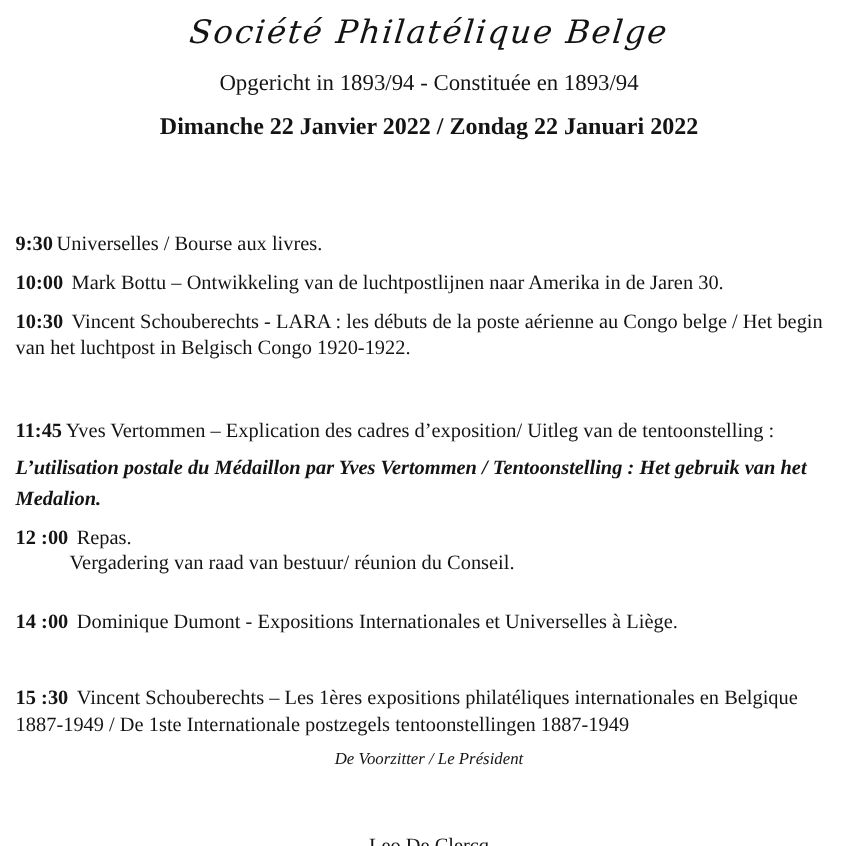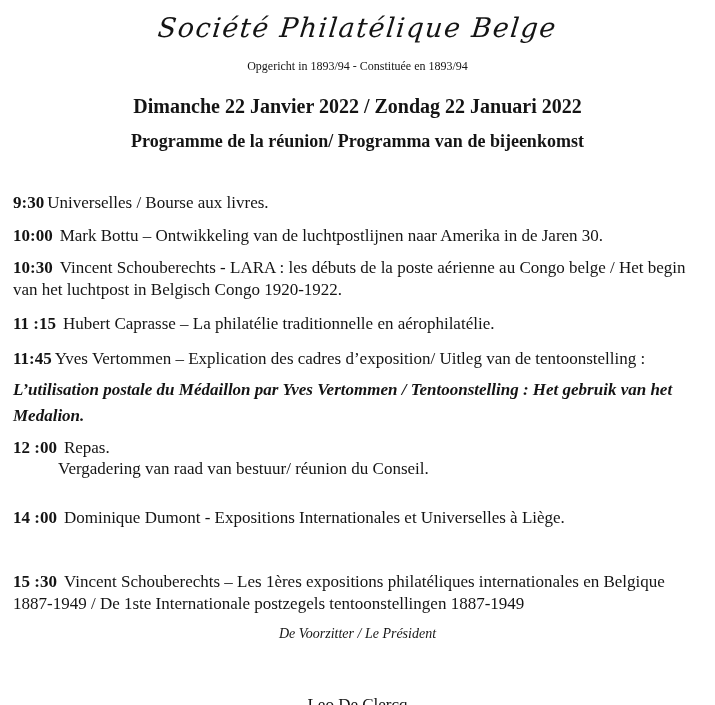--- a/index.html
+++ b/index.html
@@ -16,21 +16,21 @@
     text-align:center;
   }
   .doc-title {
     top:12px;
     font-family:"DejaVu Serif", serif;
     font-style:italic;
     font-size:27px;
     letter-spacing:1.5px;
     transform:skewX(-6deg);
   }
-  .subtitle { top:59px; font-size:12px; }
+  .subtitle { top:59px; font-size:19px; }
   .date-line { top:95px; font-size:20px; font-weight:bold; }
   .program-line { top:131px; font-size:18px; font-weight:bold; }
 
   .prog {
     position:absolute; left:13px; width:692px;
     font-size:17px; line-height:22px;
   }
   .time { font-weight:bold; margin-right:7px; white-space:pre; }
   .tight .time { margin-right:3px; }
 
@@ -54,29 +54,27 @@
   .sig-name  { top:695px; font-size:17px; }
 </style>
 </head>
 <body>
 
 <div class="page">
 
   <div class="center doc-title">Société Philatélique Belge</div>
   <div class="center subtitle">Opgericht in 1893/94  - Constituée en 1893/94</div>
   <div class="center date-line">Dimanche 22 Janvier 2022 /  Zondag 22 Januari 2022</div>
-  <div class="center program-line">Programme de la réunion/ Programma van de bijeenkomst</div>
 
   <div class="prog p0 tight"><span class="time">9:30</span><span>Universelles / Bourse aux livres.</span></div>
 
   <div class="prog p1"><span class="time">10:00</span><span>Mark Bottu – Ontwikkeling van de luchtpostlijnen naar Amerika in de Jaren 30.</span></div>
 
   <div class="prog p2"><span class="time">10:30</span><span>Vincent Schouberechts - LARA : les débuts de la poste aérienne au Congo belge / Het begin van het luchtpost in Belgisch Congo 1920-1922.</span></div>
 
-  <div class="prog p3"><span class="time">11 :15</span><span>Hubert Caprasse – La philatélie traditionnelle en aérophilatélie.</span></div>
 
   <div class="prog p4 tight"><span class="time">11:45</span><span>Yves Vertommen – Explication des cadres d’exposition/ Uitleg van de tentoonstelling :</span></div>
 
   <div class="prog em-row">L’utilisation postale du Médaillon par Yves Vertommen / Tentoonstelling : Het gebruik van het Medalion.</div>
 
   <div class="prog p6">
     <div><span class="time">12 :00</span><span>Repas.</span></div>
     <div class="note">Vergadering van raad van bestuur/ réunion du Conseil.</div>
   </div>
 

